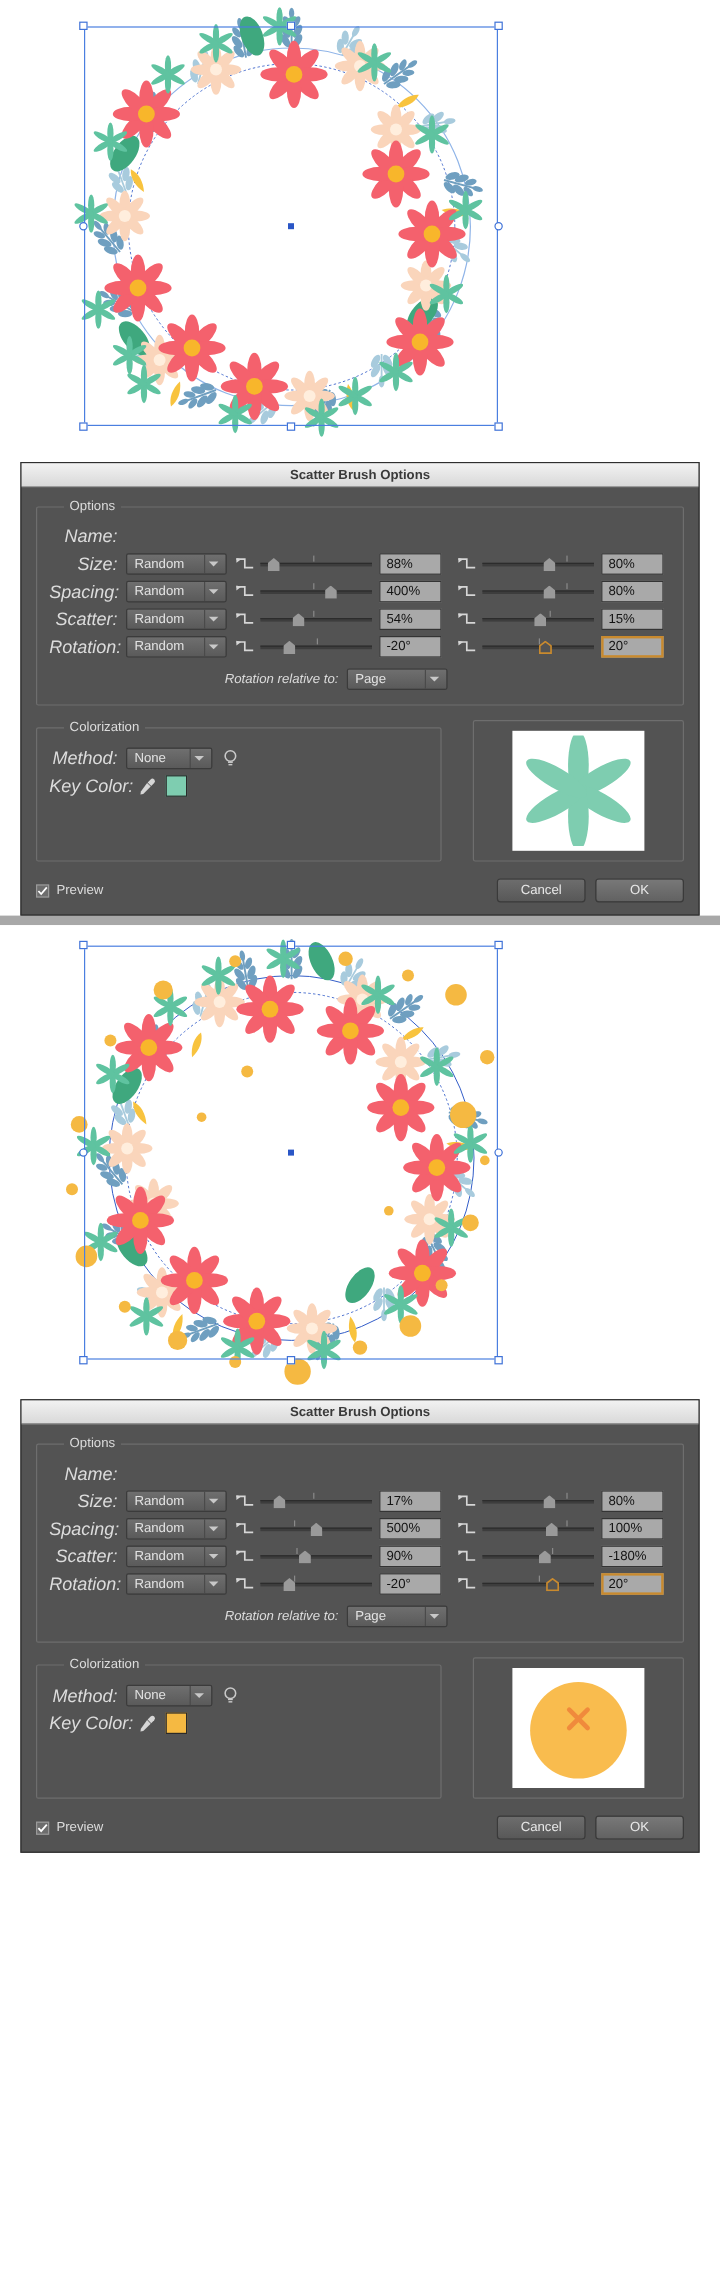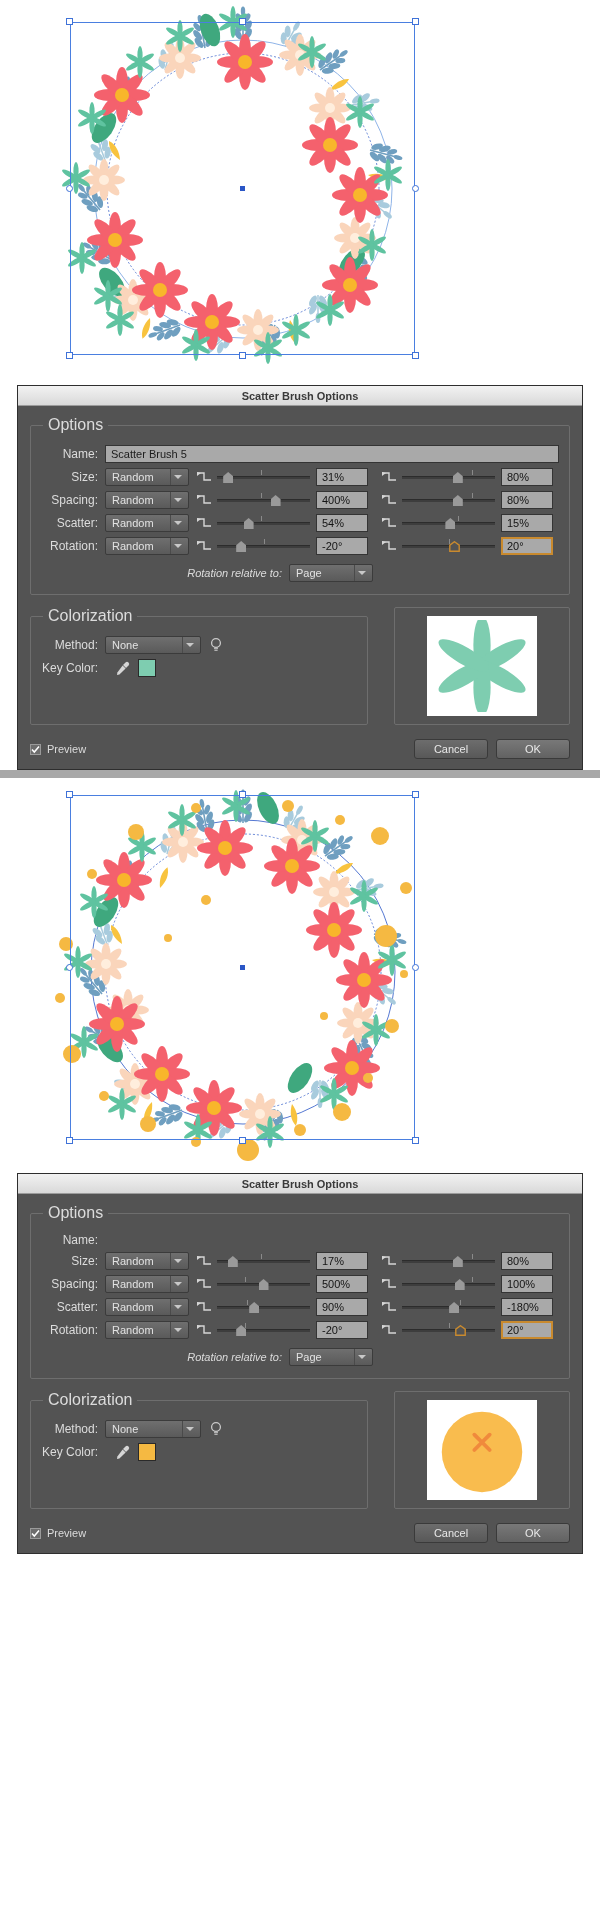--- a/index.html
+++ b/index.html
@@ -56,28 +56,28 @@
   }
   .dlg-body { padding:10px 12px 8px 12px; }
 
   fieldset.group {
     border:1px solid #6e6e6e;
     border-radius:2px;
     margin:0 0 12px 0;
     padding:6px 10px 12px 10px;
   }
   fieldset.group > legend {
-    padding:0 5px; margin-left:2px;
-    color:#dcdcdc; font-size:16px;
+    padding:0 5px; margin-left:12px;
+    color:#dcdcdc; font-size:11px;
   }
 
   .row { display:flex; align-items:center; margin:5px 0; }
   .row-label {
     width:64px; text-align:right; padding-right:7px;
-    color:#dcdcdc; font-size:12px; white-space:nowrap;
+    color:#dcdcdc; font-size:15px; white-space:nowrap;font-style:italic;
   }
 
   .txtfield {
     background:#a9a9a9; border:1px solid #343434;
     color:#1c1c1c; font-size:11px;
     padding:2px 5px; height:18px; line-height:13px;
   }
   .name-field { flex:1; }
 
   .select {
@@ -92,21 +92,21 @@
   }
   .select .sel-arrow {
     position:absolute; right:3px; top:0; bottom:0;
     width:15px; border-left:1px solid #4a4a4a;
     display:flex; align-items:center; justify-content:center;
   }
   .select .sel-arrow i {
     width:0;height:0;border-left:4px solid transparent;border-right:4px solid transparent;
     border-top:4px solid #c8c8c8; display:block;
   }
-  .select.wide { width:96px; }
+  .select.wide { width:72px; }
 
   .sliderbox { display:flex; align-items:center; flex:1; }
   .kinkicon { width:18px; height:14px; margin:0 4px 0 6px; flex:none; }
   .track {
     position:relative; flex:1; height:14px;
   }
   .track .bar {
     position:absolute; left:0; right:0; top:6px; height:3px;
     background:#3d3d3d; border-top:1px solid #2c2c2c;
   }
@@ -342,21 +342,20 @@
   <div class="dlg-titlebar">
     <span>Scatter Brush Options</span>
   </div>
   <div class="dlg-body">
 
     <fieldset class="group">
       <legend>Options</legend>
 
       <div class="row">
         <div class="row-label">Name:</div>
-        <div class="txtfield name-field">Scatter Brush 5</div>
       </div>
 
       <div class="row">
         <div class="row-label">Size:</div>
         <div class="select">
           <span>Random</span>
           <span class="sel-arrow">
               <i></i>
             </span>
         </div>
@@ -364,21 +363,21 @@
           <svg class="kinkicon" viewBox="0 0 18 14">
               <path d="M2,3 L9,3 L9,10 L16,10" stroke="#d6d6d6" stroke-width="1.4" fill="none"></path>
               <path d="M2,2 L2,6 L6,3 Z" fill="#d6d6d6"></path>
             </svg>
           <div class="track">
             <div class="bar"></div>
               <div class="tick" style="left:47%"></div>
             <div class="thumb" style="left:12%"></div>
           </div>
         </div>
-        <div class="valbox">31%</div>
+        <div class="valbox">88%</div>
         <div class="sliderbox">
           <svg class="kinkicon" viewBox="0 0 18 14">
               <path d="M2,3 L9,3 L9,10 L16,10" stroke="#d6d6d6" stroke-width="1.4" fill="none"></path>
               <path d="M2,2 L2,6 L6,3 Z" fill="#d6d6d6"></path>
             </svg>
           <div class="track">
             <div class="bar"></div>
               <div class="tick" style="left:75%"></div>
             <div class="thumb" style="left:60%"></div>
           </div>

